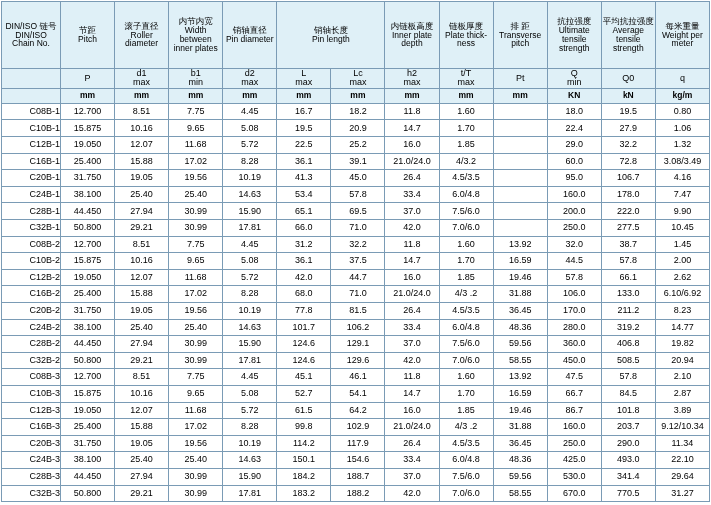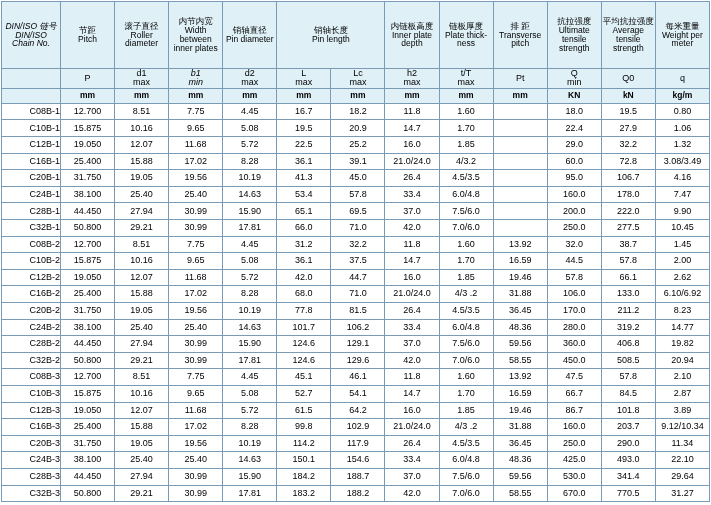--- a/index.html
+++ b/index.html
@@ -60,21 +60,20 @@
     font-size: 9px;
   }
   thead th.hdr-unit {
     background: #dff0f7;
     height: 14px;
     font-weight: bold;
     font-size: 8.5px;
   }
   th.col-name {
     width: 56px;
-    font-style: italic;
   }
   tbody td {
     height: 15.6px;
     background: #ffffff;
     font-size: 9px;
   }
   tbody td.first {
     text-align: right;
     padding-left: 6px;
   }
@@ -136,21 +135,21 @@
           <span class="en">Weight per meter</span>
         </th>
       </tr>
       <tr>
         <th class="hdr-sym" style="width: 56px;"></th>
         <th class="hdr-sym" style="width: 52px;">P</th>
         <th class="hdr-sym" style="width: 52px;">
           <span>d1</span><br>
           <span>max</span>
         </th>
-        <th class="hdr-sym" style="width: 60px; font-style: italic;">
+        <th class="hdr-sym" style="width: 60px;">
           <span>b1</span><br>
           <span>min</span>
         </th>
         <th class="hdr-sym" style="width: 55px;">
           <span>d2</span><br>
           <span>max</span>
         </th>
         <th class="hdr-sym" style="width: 45px;">
           <span>L</span><br>
           <span>max</span>

